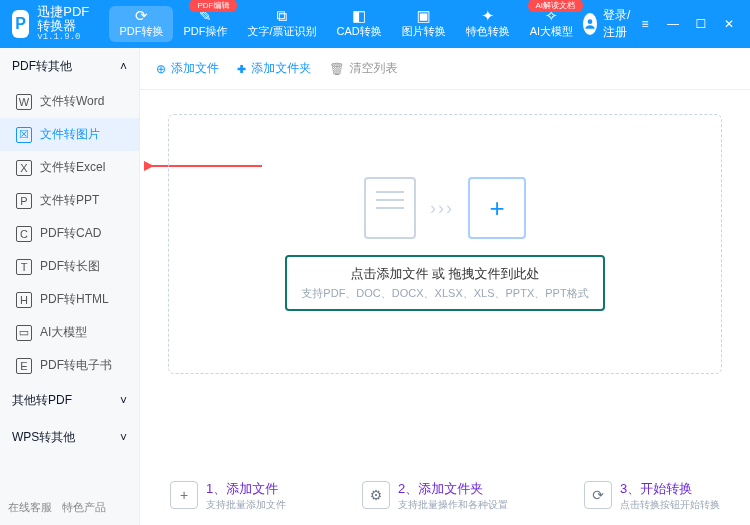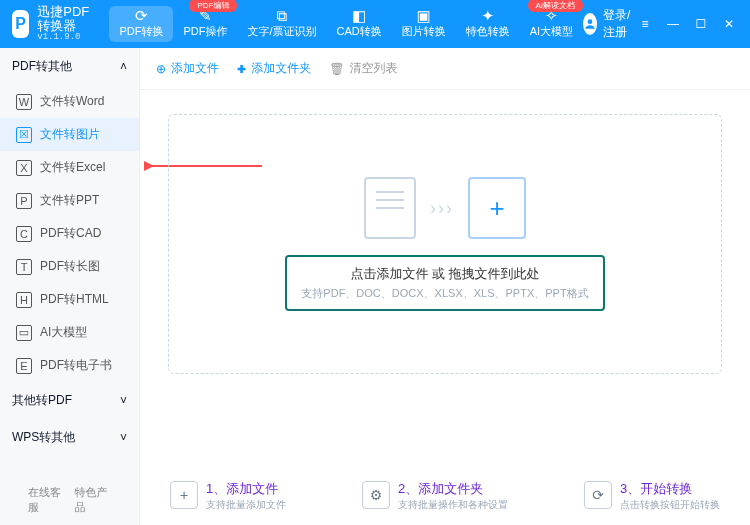--- a/index.html
+++ b/index.html
@@ -20,21 +20,21 @@
 .avatar { width: 22px; height: 22px; border-radius: 50%; background: #fff; display: flex; align-items: center; justify-content: center; }
 .winbtns { display: flex; gap: 2px; }
 .winbtn { width: 26px; height: 24px; display: flex; align-items: center; justify-content: center; cursor: pointer; font-size: 12px; }
 
 .body { display: flex; height: calc(525px - 48px); }
 .sidebar { width: 140px; background: #f7f8fa; border-right: 1px solid #eceef2; display: flex; flex-direction: column; font-size: 12px; }
 .sb-group { display: flex; align-items: center; justify-content: space-between; padding: 10px 12px; color: #0f172a; cursor: pointer; font-weight: 500; }
 .sb-item { display: flex; align-items: center; gap: 8px; padding: 8px 12px 8px 16px; color: #555; cursor: pointer; }
 .sb-item.selected { background: #e8f2ff; color: #1296ff; }
 .sb-item .sbi { width: 16px; height: 16px; display: inline-flex; align-items: center; justify-content: center; font-size: 11px; border: 1px solid currentColor; border-radius: 2px; }
-.sb-footer { margin-top: auto; display: flex; gap: 10px; padding: 10px 28px; color: #888; font-size: 11px; }
+.sb-footer { margin-top: auto; display: flex; gap: 10px; padding: 10px 8px; color: #888; font-size: 11px; }
 
 .main { flex: 1; display: flex; flex-direction: column; position: relative; }
 .toolbar { height: 42px; border-bottom: 1px solid #edf0f3; display: flex; align-items: center; padding: 0 16px; gap: 18px; font-size: 12px; }
 .tb-btn { display: flex; align-items: center; gap: 5px; color: #1296ff; cursor: pointer; }
 .tb-plain { color: #999; cursor: pointer; display: flex; align-items: center; gap: 5px; }
 .dropzone-wrap { flex: 1; padding: 24px 28px 6px 28px; position: relative; }
 .dropzone { border: 1.5px dashed #c7d5e6; border-radius: 6px; height: 260px; display: flex; flex-direction: column; align-items: center; justify-content: center; color: #9aa7b8; cursor: pointer; }
 .dz-icons { display: flex; align-items: center; gap: 14px; margin-bottom: 16px; }
 .dz-doc { width: 52px; height: 62px; border: 2px solid #cbd6e4; border-radius: 4px; position: relative; }
 .dz-doc::before { content: ""; position: absolute; left: 10px; right: 10px; top: 12px; height: 2px; background: #cbd6e4; box-shadow: 0 8px 0 #cbd6e4, 0 16px 0 #cbd6e4; }

